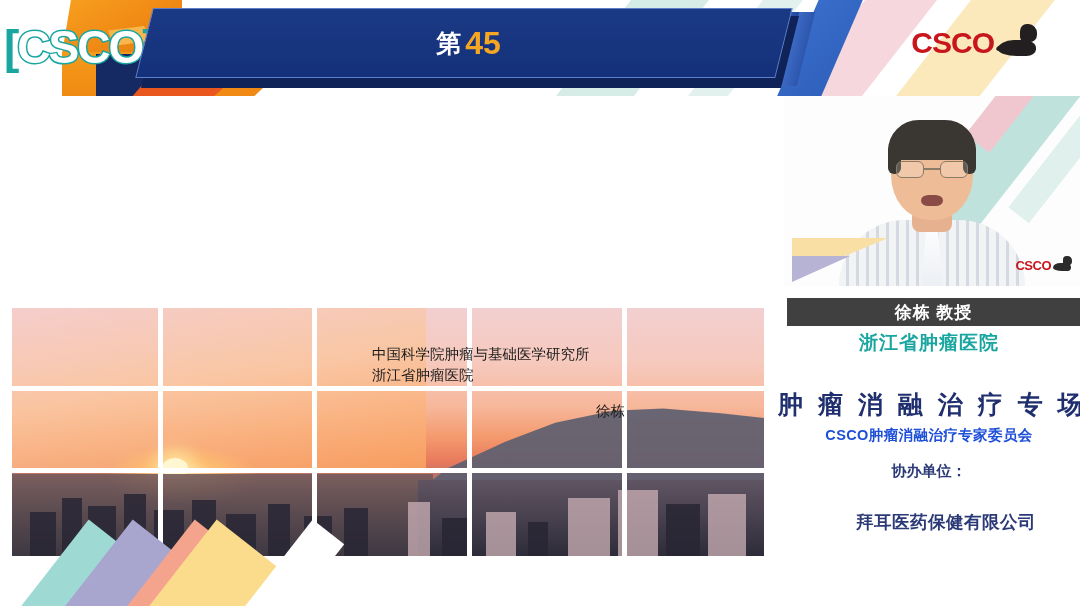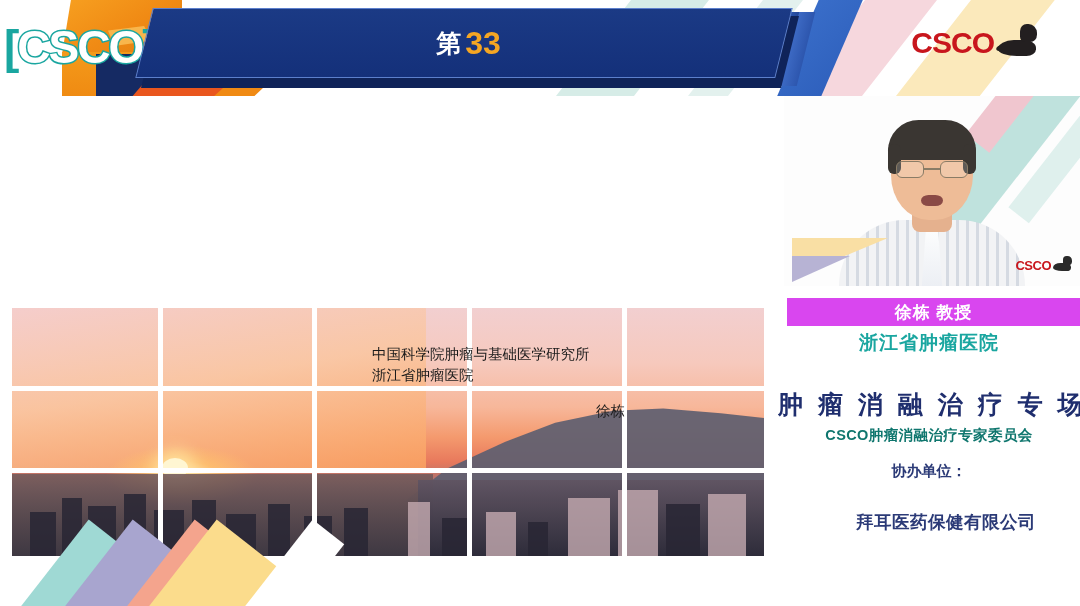--- a/index.html
+++ b/index.html
@@ -540,21 +540,21 @@
     left: 0; top: 18px; width: 58px; height: 26px;
     background: #b7b3d4;
     clip-path: polygon(0% 0%, 100% 0%, 0% 100%);
   }
 
   
   #speaker-band {
     position: absolute;
     left: 9px; top: 202px;
     width: 293px; height: 28px;
-    background: #d946ef;
+    background: #404040;
     display: flex;
     align-items: center;
     justify-content: center;
   }
   #speaker-name {
     color: #ffffff;
     font-weight: bold;
     font-size: 17px;
     letter-spacing: 1px;
   }
@@ -579,21 +579,21 @@
     font-weight: bold;
     font-size: 25px;
     letter-spacing: 4px;
     white-space: nowrap;
   }
   #session-committee {
     position: absolute;
     left: 0; top: 330px;
     width: 302px;
     text-align: center;
-    color: #0f766e;
+    color: #1d4ed8;
     font-weight: bold;
     font-size: 14.5px;
     letter-spacing: 0.4px;
   }
 
   
   #sponsor-label {
     position: absolute;
     left: 0; top: 366px;
     width: 302px;
@@ -648,21 +648,21 @@
     </div>
 
     <div class="blue-wedge"></div>
     <div class="ribbon-edge re-a"></div>
     <div class="ribbon-edge re-b"></div>
     <div id="ribbon-shadow"></div>
     <div id="ribbon-main"></div>
 
     <div id="ribbon-text">
       <span>第</span>
-      <span id="ribbon-num">33</span>
+      <span id="ribbon-num">45</span>
     </div>
 
     <div id="csco-logo">
       <span id="csco-logo-text">CSCO</span>
       <span id="csco-logo-mark">
         <span class="tail"></span>
         <span class="body"></span>
         <span class="head"></span>
       </span>
     </div>

